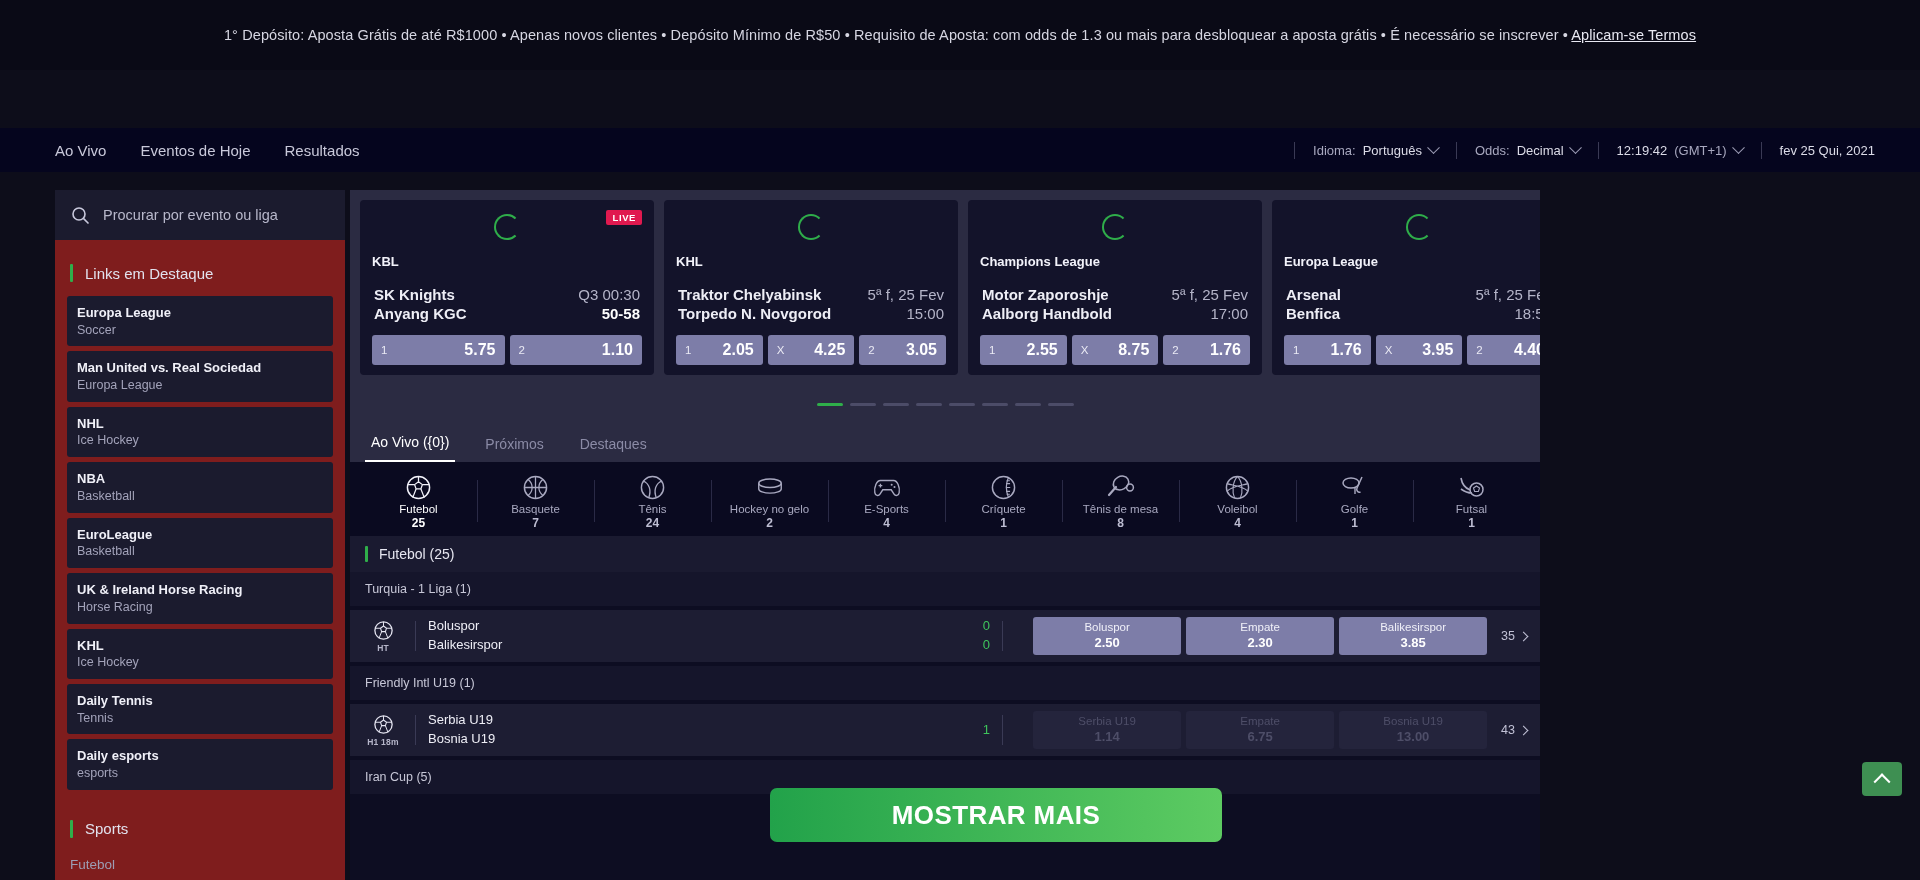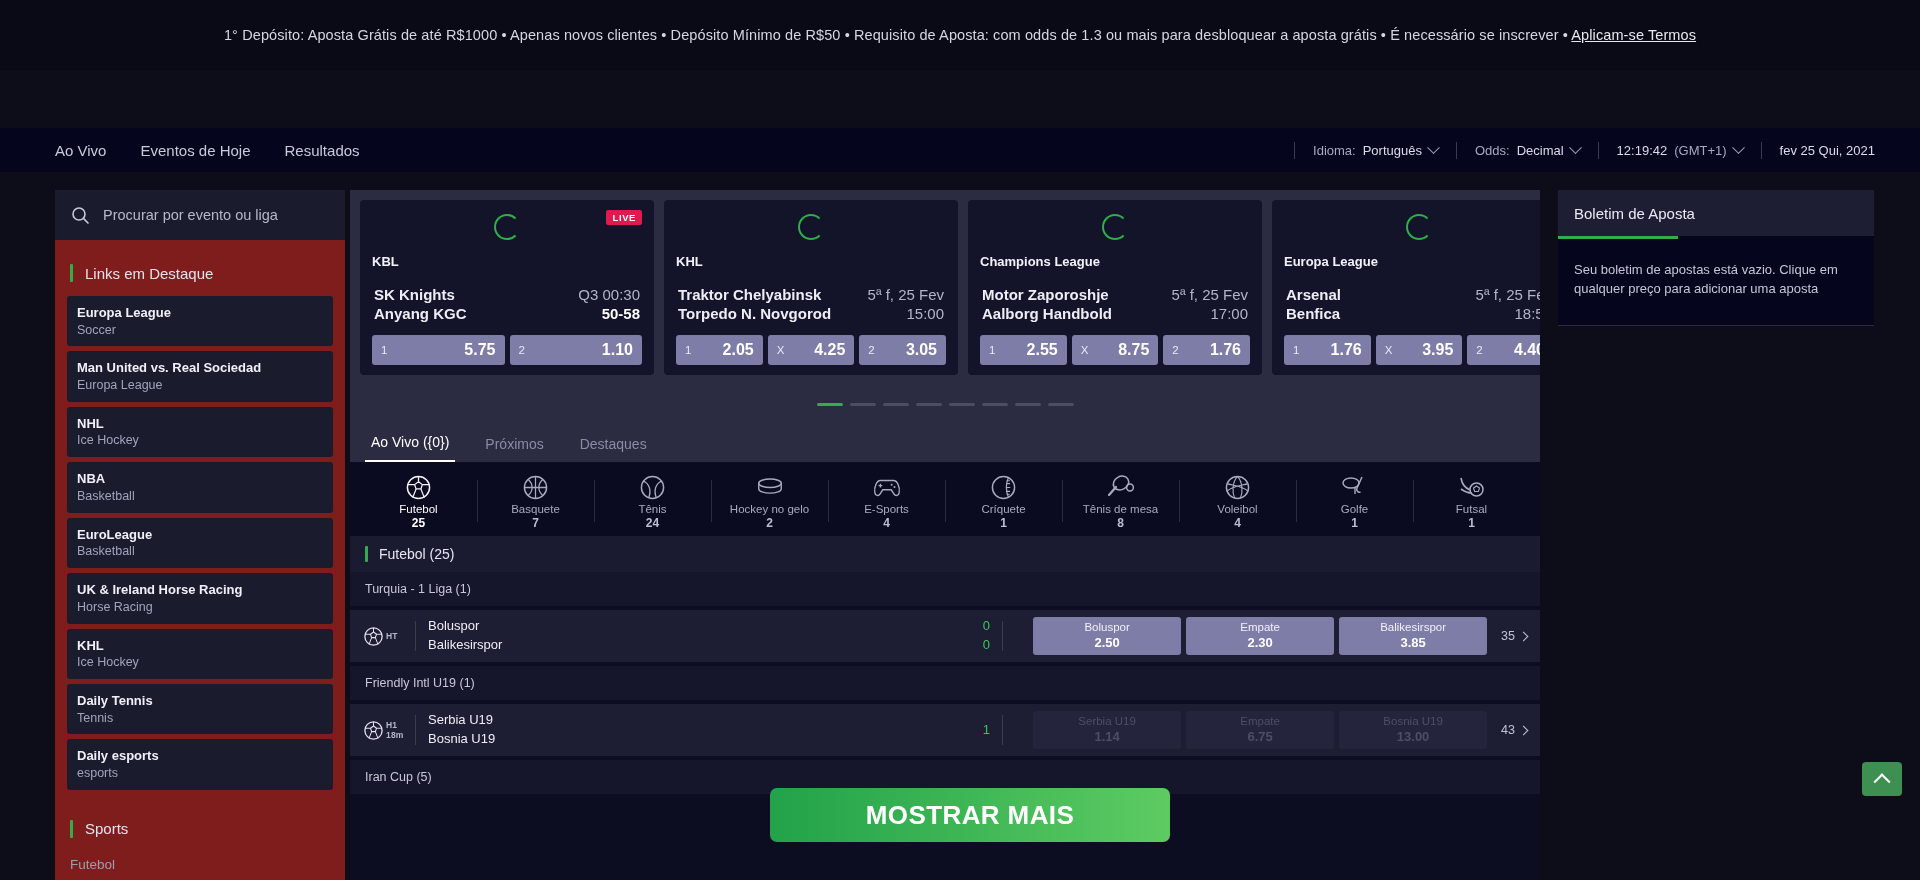--- a/index.html
+++ b/index.html
@@ -118,21 +118,21 @@
   
   .list { background: #0d0d22; }
   .grp-head { height: 36px; background: #1a1a30; display: flex; align-items: center; gap: 11px; padding: 0 15px; }
   .grp-bar { width: 3px; height: 16px; background: #2fae4a; border-radius: 1px; }
   .grp-title { font-size: 14px; color: #e6e6f0; }
   .lg-head { height: 34px; background: #15152b; display: flex; align-items: center; padding: 0 15px; }
   .lg-title { font-size: 12.5px; color: #c8c8d8; }
   .ev-row {
     height: 52px; background: #1d1d33; margin: 4px 0; display: flex; align-items: center; padding: 0 13px;
   }
-  .ev-ic { width: 40px; display: flex; flex-direction: row; align-items: center; gap: 2px; }
+  .ev-ic { width: 40px; display: flex; flex-direction: column; align-items: center; gap: 2px; }
   .ev-state { font-size: 8.5px; color: #b6b6ca; font-weight: bold; letter-spacing: .2px; }
   .ev-div { width: 1px; height: 30px; background: #3a3a55; margin: 0 12px; }
   .ev-teams { flex: 1; }
   .ev-tm { font-size: 13px; color: #eeeef6; line-height: 1.45; }
   .ev-scores { width: 34px; text-align: right; }
   .ev-sc { font-size: 13px; color: #3ec45c; line-height: 1.45; }
   .ev-odds { display: flex; gap: 5px; margin-left: 18px; }
   .ev-obtn {
     width: 148px; height: 38px; background: #7d7da8; border-radius: 3px;
     display: flex; flex-direction: column; align-items: center; justify-content: center; cursor: pointer;
@@ -149,21 +149,21 @@
   .slip { position: absolute; left: 1558px; top: 190px; width: 316px; background: #05051e; }
   .slip-head { height: 46px; background: #1d1d33; display: flex; align-items: center; padding: 0 16px; }
   .slip-title { font-size: 15px; color: #eaeaf4; }
   .slip-underline { height: 3px; width: 120px; background: #2fae4a; }
   .slip-body { padding: 22px 16px 26px 16px; }
   .slip-empty { font-size: 13px; color: #c6c6d8; line-height: 1.45; }
   .slip-rule { height: 1px; background: #2a2a44; }
 
   
   .show-more {
-    position: absolute; left: 770px; top: 788px; width: 400px; height: 54px;
+    position: absolute; left: 770px; top: 788px; width: 452px; height: 54px;
     background: linear-gradient(90deg, #22a24a, #5dcb62); border-radius: 7px;
     display: flex; align-items: center; justify-content: center; cursor: pointer;
   }
   .show-more span { font-size: 26px; font-weight: bold; color: #ffffff; letter-spacing: .4px; }
   .scroll-top {
     position: absolute; right: 18px; top: 762px; width: 40px; height: 34px;
     background: #3e8f52; border-radius: 4px; display: flex; align-items: center; justify-content: center; cursor: pointer;
   }
   .caret-up { width: 12px; height: 12px; border-top: 2.5px solid #fff; border-left: 2.5px solid #fff; transform: rotate(45deg) translate(2px,2px); }
 
@@ -634,30 +634,20 @@
           <span class="chev-r"></span>
         </div>
       </div>
 
       <div class="lg-head">
         <div class="lg-title">Iran Cup (5)</div>
       </div>
     </div>
   </div>
 
-  <div class="slip">
-    <div class="slip-head">
-      <div class="slip-title">Boletim de Aposta</div>
-    </div>
-    <div class="slip-underline"></div>
-    <div class="slip-body">
-      <div class="slip-empty">Seu boletim de apostas está vazio. Clique em qualquer preço para adicionar uma aposta</div>
-    </div>
-    <div class="slip-rule"></div>
-  </div>
 
   <div class="show-more">
     <span>MOSTRAR MAIS</span>
   </div>
 
   <div class="scroll-top">
     <span class="caret-up"></span>
   </div>
 
 

